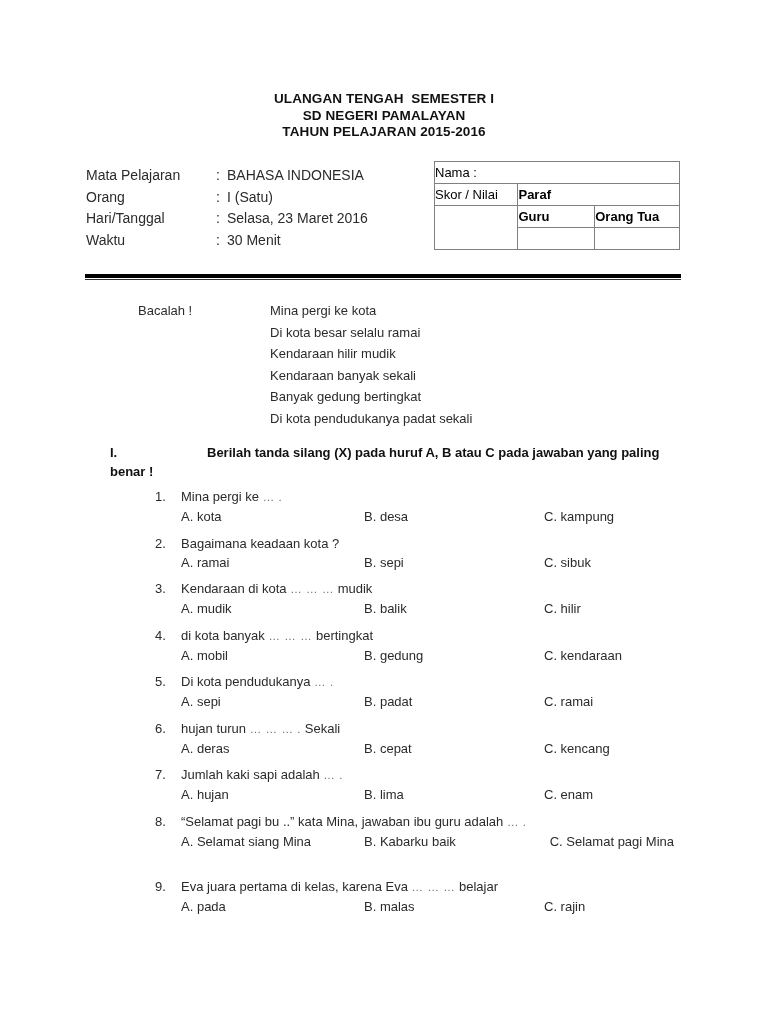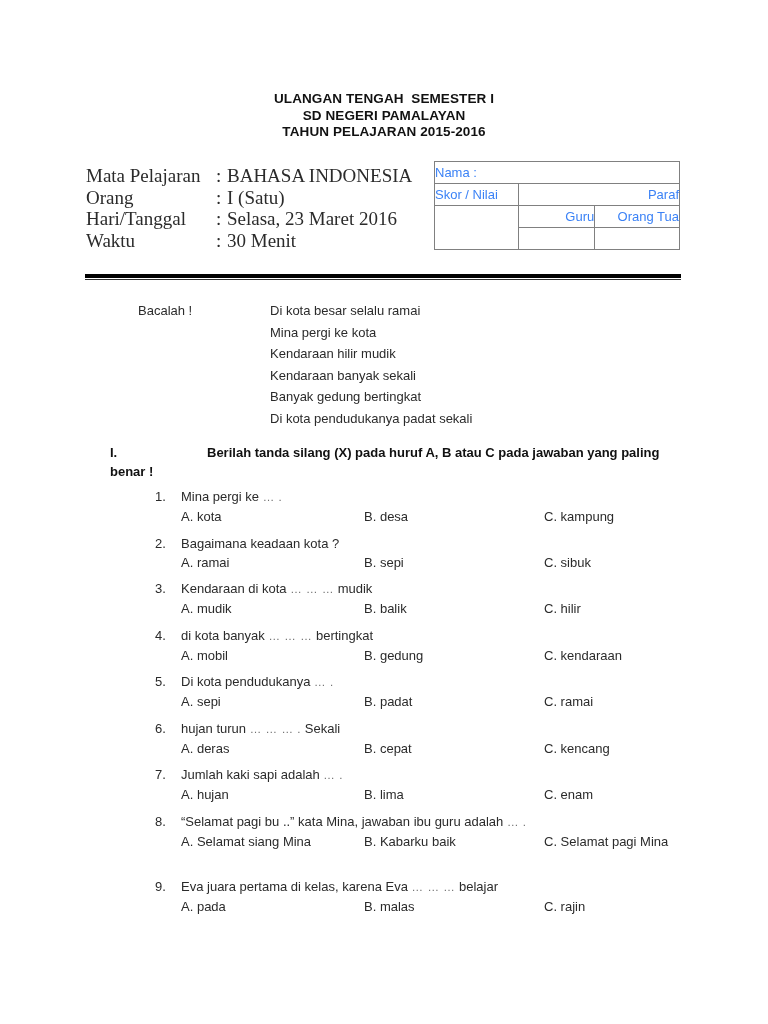--- a/index.html
+++ b/index.html
@@ -39,50 +39,49 @@
     letter-spacing: 0.1px;
     color: #111111;
   }
   .title-line { white-space: pre; }
 
   
   .meta {
     position: absolute;
     top: 165px;
     left: 86px;
-    font-size: 19px;
+    font-size: 14px;
     line-height: 21.5px;
-    font-family: Liberation Serif, serif;
   }
   .meta-row {
     display: flex;
     white-space: nowrap;
   }
   .meta-label { width: 130px; flex: 0 0 130px; }
   .meta-sep   { width: 11px; flex: 0 0 11px; }
   .meta-value { }
 
   
   .score-table {
     position: absolute;
     top: 161px;
     left: 434px;
     width: 246px;
     border-collapse: collapse;
     font-size: 13px;
-    color: #3b82f6;
+    color: #000000;
   }
   .score-table td {
     border: 1px solid #808080;
     padding: 0;
     height: 21px;
     vertical-align: middle;
   }
   .cell-pad-l { padding-left: 5px; }
-  .t-center { text-align: right; }
+  .t-center { text-align: left; font-weight: bold; }
   .tall-cell { height: 46px; }
 
   
   .rule {
     position: absolute;
     left: 85px;
     top: 274px;
     width: 596px;
   }
   .rule-thick {
@@ -176,20 +175,21 @@
   }
   .opt-a { left: 26px; }
   .opt-b { left: 209px; }
   .opt-c { left: 389px; }
   .opt-c-wrap {
     position: absolute;
     top: 0;
     left: 389px;
     width: 130px;
     white-space: normal;
+    text-align: right;
   }
   .q-options.two-line { min-height: 38px; }
 
   .dots {
     color: #6f6f6f;
     font-size: 11.5px;
     letter-spacing: 0.6px;
   }
 </style>
 </head>
@@ -248,22 +248,22 @@
   </table>
 
   <div class="rule">
     <div class="rule-thick"></div>
     <div class="rule-gap"></div>
     <div class="rule-thin"></div>
   </div>
 
   <div class="bacalah">Bacalah !</div>
   <div class="passage">
+    <div class="passage-line">Mina pergi ke kota</div>
     <div class="passage-line">Di kota besar selalu ramai</div>
-    <div class="passage-line">Mina pergi ke kota</div>
     <div class="passage-line">Kendaraan hilir mudik</div>
     <div class="passage-line">Kendaraan banyak sekali</div>
     <div class="passage-line">Banyak gedung bertingkat</div>
     <div class="passage-line">Di kota pendudukanya padat sekali</div>
   </div>
 
   <div class="section">
     <span class="section-num">I.</span>
     <span class="section-text">Berilah tanda silang (X) pada huruf A, B atau C pada jawaban yang paling benar !</span>
   </div>

